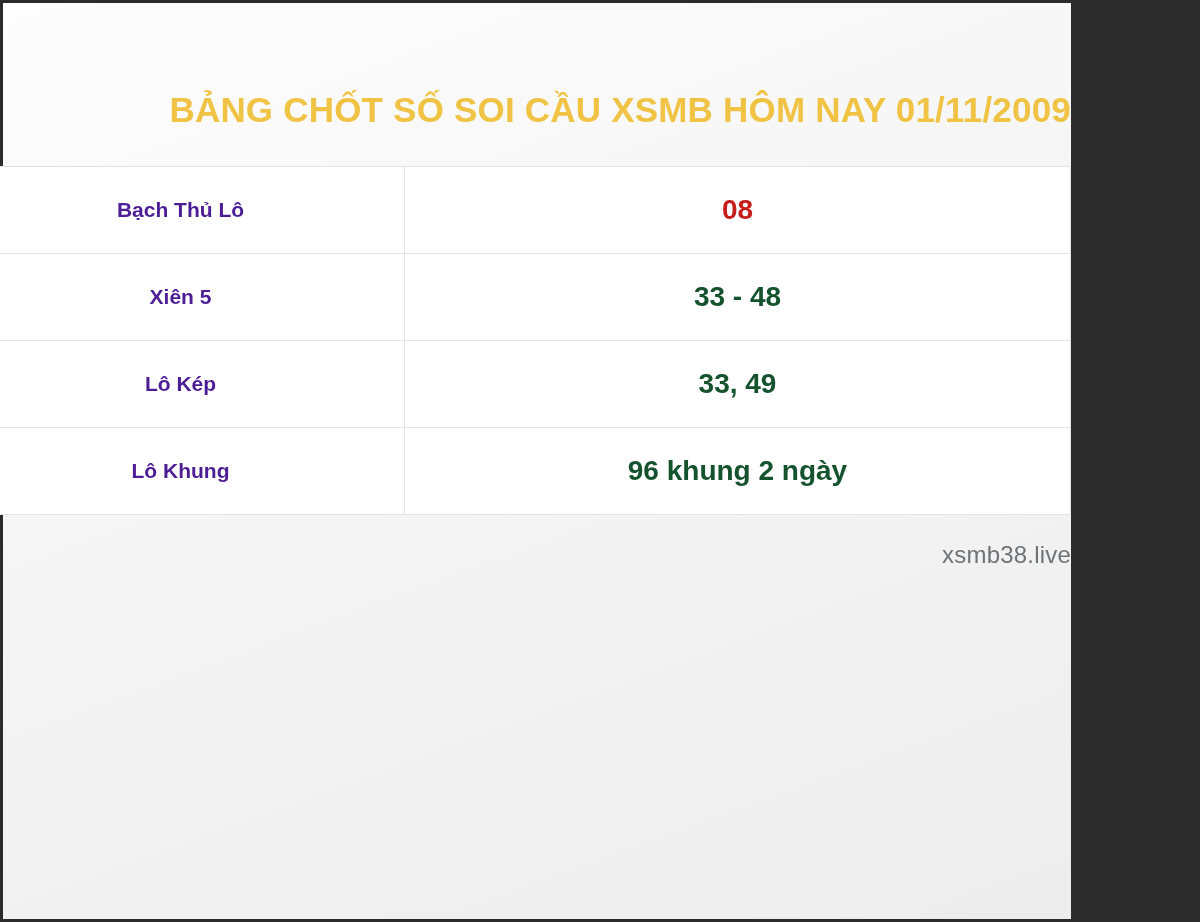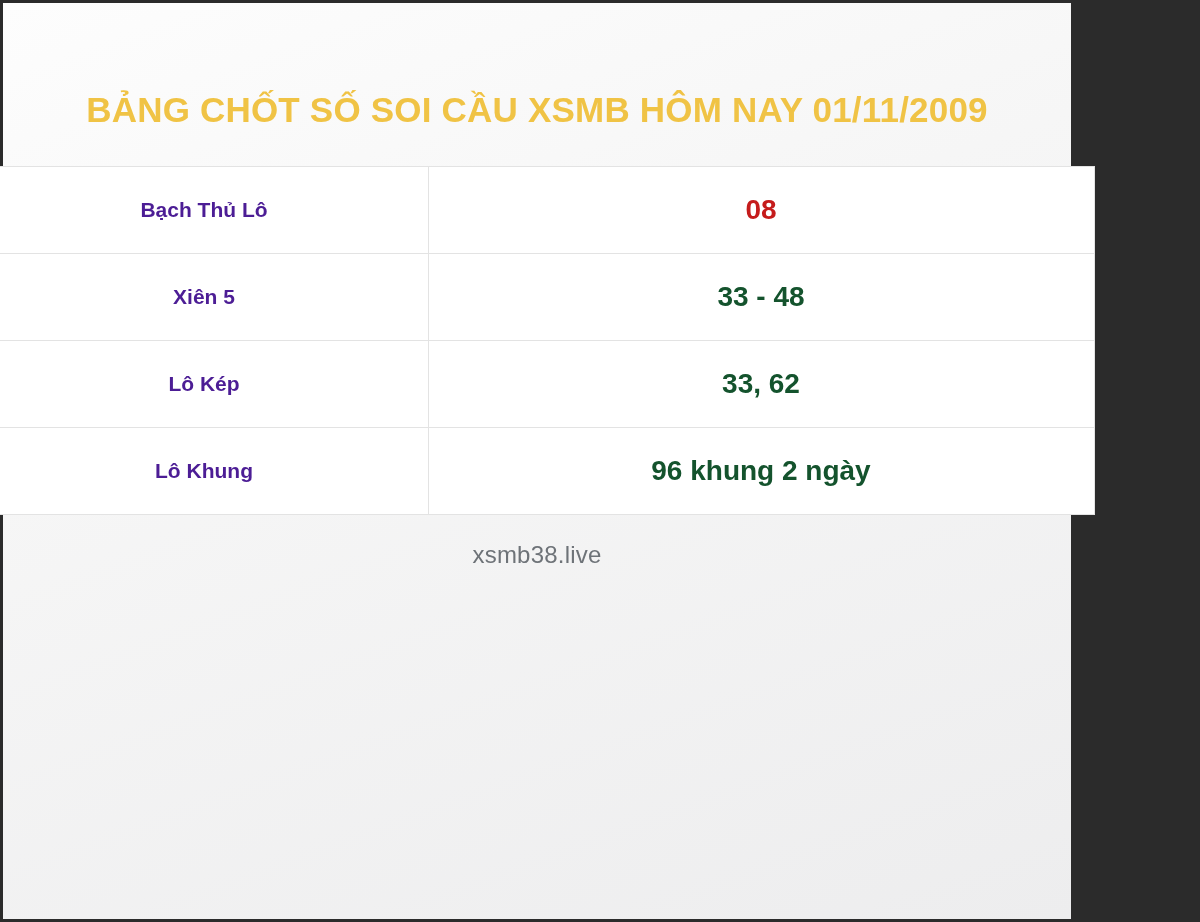--- a/index.html
+++ b/index.html
@@ -16,21 +16,21 @@
   .page {
     position: absolute;
     left: 3px;
     top: 3px;
     width: 1068px;
     height: 916px;
     background: linear-gradient(160deg, #fdfdfd 0%, #f6f6f6 38%, #ededee 100%);
     box-sizing: border-box;
     display: flex;
     flex-direction: column;
-    align-items: center;
+    align-items: flex-end;
   }
   .title {
     margin-top: 88px;
     font-size: 35px;
     font-weight: bold;
     letter-spacing: 0.2px;
     color: #f0c345;
     white-space: nowrap;
     text-align: center;
     line-height: 1.1;
@@ -91,21 +91,21 @@
       <tr>
         <td class="label-cell">Bạch Thủ Lô</td>
         <td class="value-cell accent">08</td>
       </tr>
       <tr>
         <td class="label-cell">Xiên 5</td>
         <td class="value-cell">33 - 48</td>
       </tr>
       <tr>
         <td class="label-cell">Lô Kép</td>
-        <td class="value-cell">33, 62</td>
+        <td class="value-cell">33, 49</td>
       </tr>
       <tr>
         <td class="label-cell">Lô Khung</td>
         <td class="value-cell">96 khung 2 ngày</td>
       </tr>
     </tbody>
   </table>
 
   <div class="footer">xsmb38.live</div>
 

